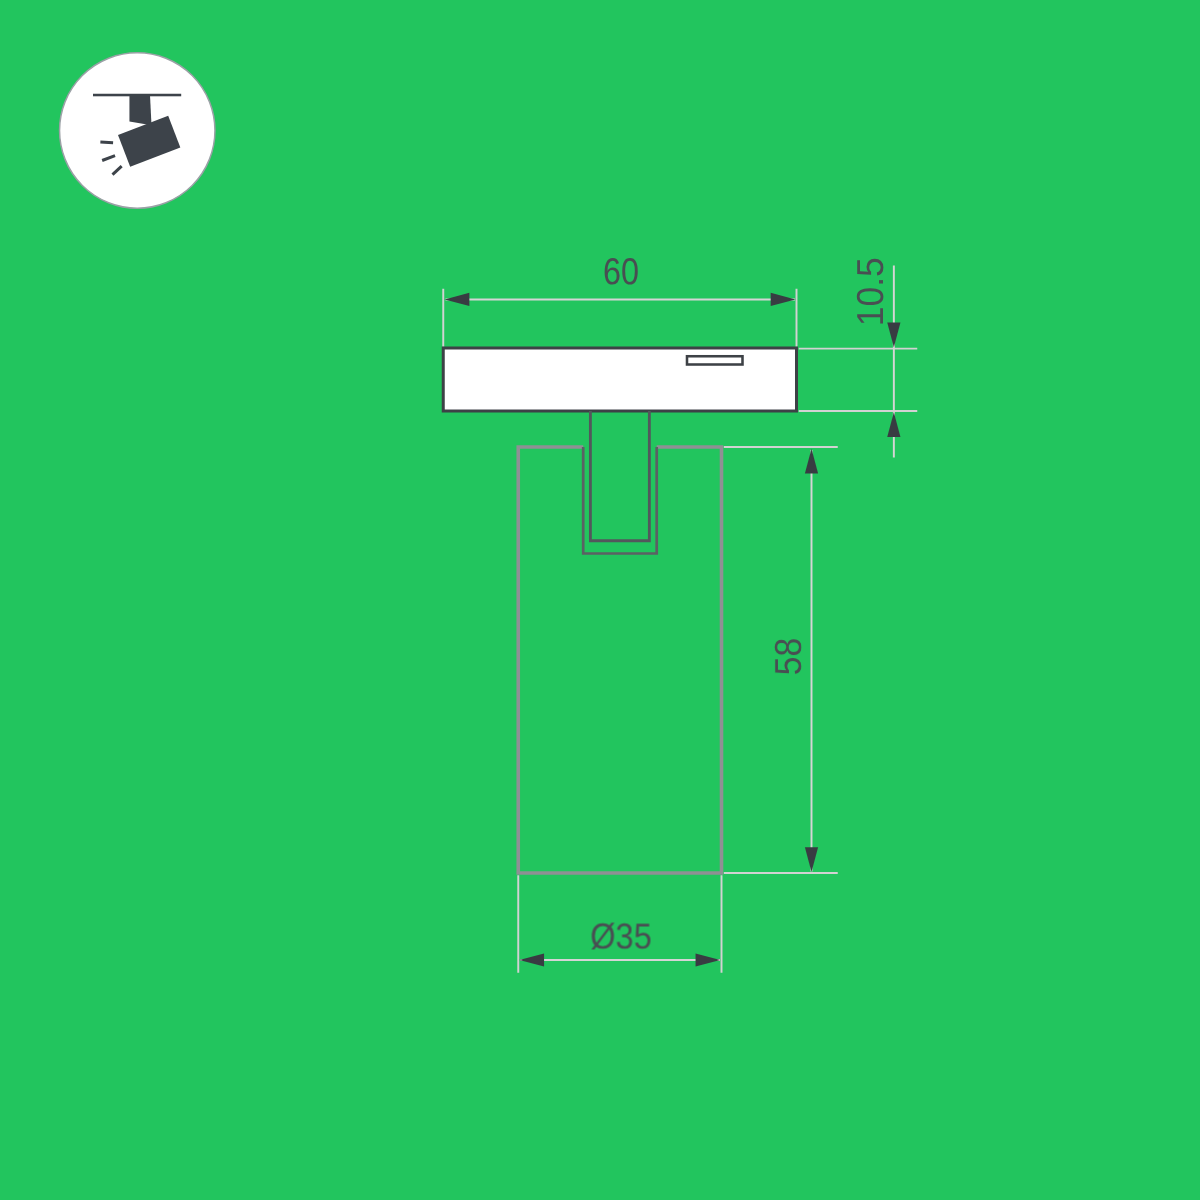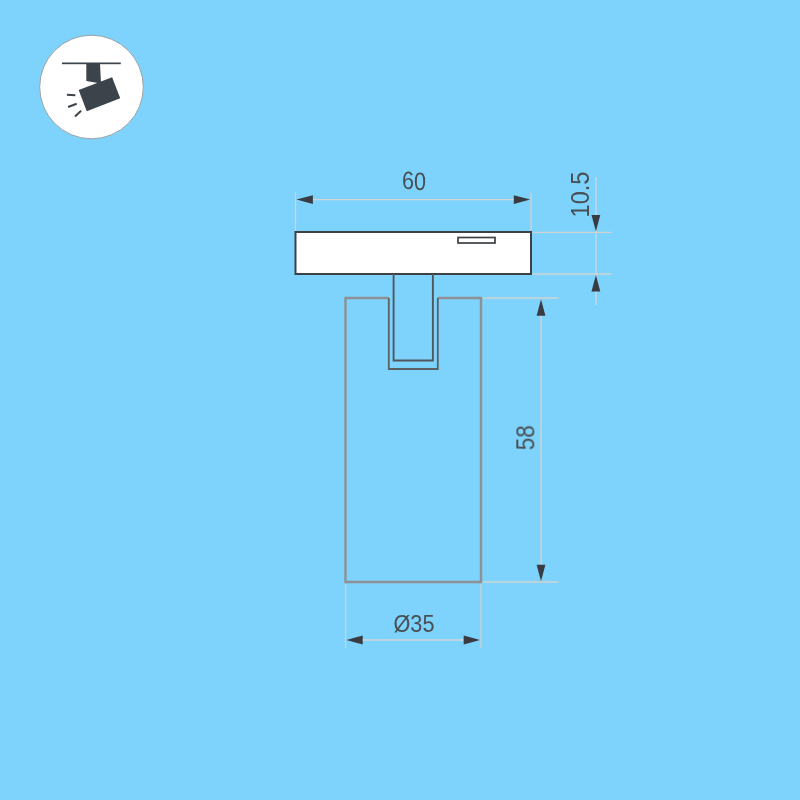--- a/index.html
+++ b/index.html
@@ -1,16 +1,16 @@
 <!DOCTYPE html>
 <html><head>
 <meta charset="utf-8">
 <style>
   html,body{margin:0;padding:0;background:#ffffff;}
-  .wrap{width:800px;height:800px;position:relative;overflow:hidden;background:#7dd3fc;}
+  .wrap{width:800px;height:800px;position:relative;overflow:hidden;background:#22c55e;}
   svg{position:absolute;left:0;top:0;}
   text{font-family:"Liberation Sans",sans-serif;fill:#4a4e53;}
 </style>
 </head>
 <body>
 <div class="wrap">
 <svg width="800" height="800" viewBox="0 0 800 800">
 
   <g>
     <circle cx="91.5" cy="87" r="51.8" fill="#ffffff" stroke="#9ba1a6" stroke-width="1"></circle>

